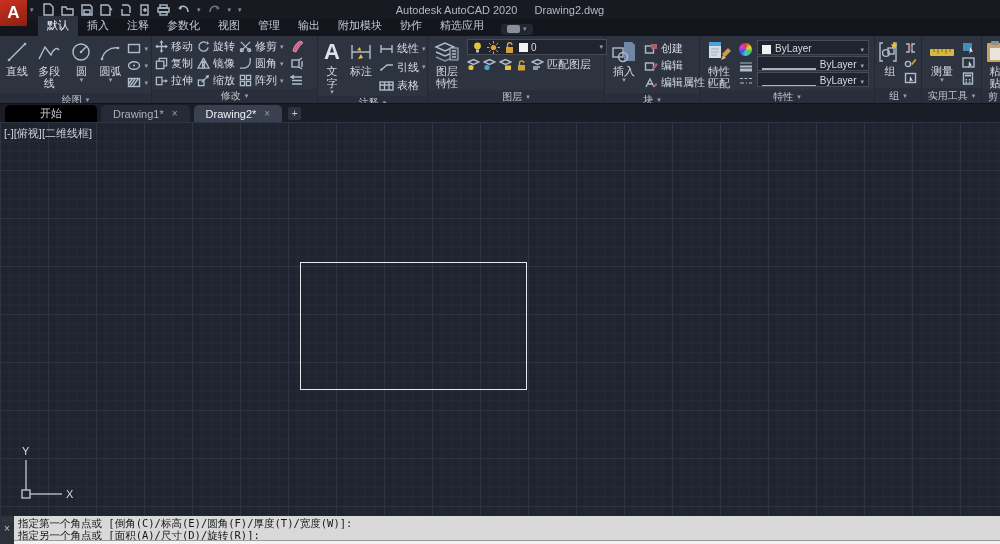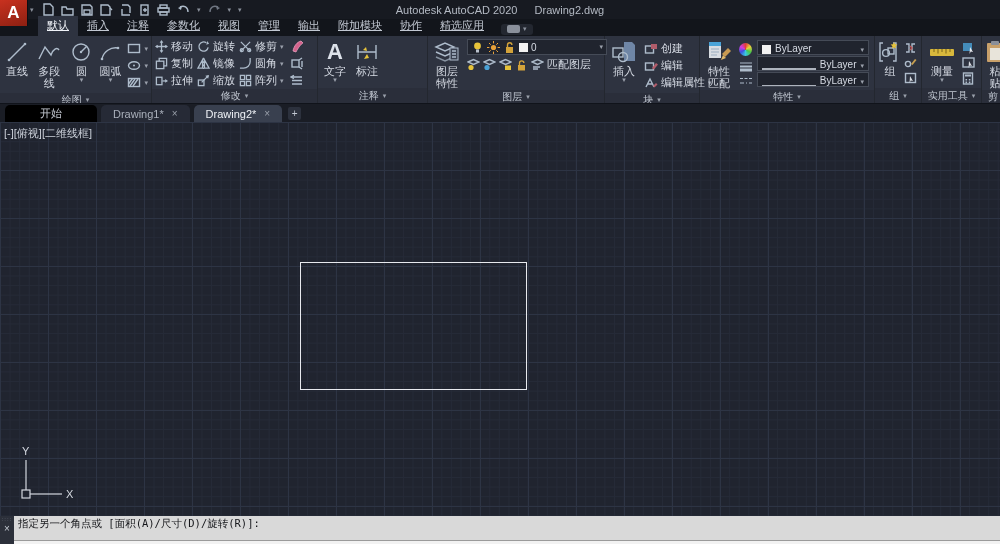--- a/index.html
+++ b/index.html
@@ -26,21 +26,21 @@
                color:#cfd3db; font-size:10px; font-style:italic; padding:0 4px; }
   .tb-search::placeholder { color:#8a8f99; font-style:italic; }
   .tb-ico { display:flex; align-items:center; color:#c3c8d1; font-size:11px; gap:3px; }
   .help-circle { width:12px; height:12px; border-radius:50%; background:#3c414c; color:#d6dae2;
                  font-size:9px; display:flex; align-items:center; justify-content:center; }
   .tiny-caret { font-size:7px; color:#8a909b; }
 
   
   .ribbon-tabs { position:absolute; top:19px; left:0; right:0; height:17px; background:#12151b;
                  display:flex; align-items:flex-end; padding-left:38px; }
-  .rtab { font-size:11px; color:#c2c8d2; padding:2px 9px 3px; cursor:default;text-decoration:underline; }
+  .rtab { font-size:11px; color:#c2c8d2; padding:2px 9px 3px; cursor:default; }
   .rtab.active { background:#2e3340; color:#f0f3f8; }
   .media-btn { margin-left:8px; display:flex; align-items:center; gap:3px; background:#232730;
                border-radius:3px; padding:1px 6px 2px; margin-bottom:1px; }
   .media-glyph { width:13px; height:8px; background:#8a909b; border-radius:2px; display:block; }
 
   
   .ribbon { position:absolute; top:36px; left:0; right:0; height:68px; background:#2e3340;
             display:flex; border-bottom:1px solid #10131a; overflow:hidden; }
   .panel { display:flex; flex-direction:column; border-right:1px solid #23272f; flex:none; }
   .panel-body { flex:1; display:flex; padding:2px 3px 0; }
@@ -418,20 +418,44 @@
         </div>
         <div class="bigbtn">
           <span class="ic">
               <svg width="24" height="22" viewBox="0 0 24 22">
                 <path class="icon-stroke" d="M3 4v14M21 4v14M3 11h18" stroke-width="1"></path>
                 <path d="M12 13l-3 5 5-1zM8 9l3-3 1 4z" fill="#e6c33a"></path>
               </svg>
             </span>
           <span>标注</span>
         </div>
+        <div class="vcol" style="justify-content:space-between;padding:2px 0">
+          <span class="smallbtn">
+              <svg width="15" height="10" viewBox="0 0 15 10">
+                <path class="icon-stroke" d="M2 1v8M13 1v8M2 5h11" stroke-width="1"></path>
+              </svg>
+              <span>线性</span>
+              <span class="caret">▾</span>
+            </span>
+          <span class="smallbtn">
+              <svg width="15" height="10" viewBox="0 0 15 10">
+                <path class="icon-stroke" d="M2 8l6-5h6" stroke-width="1"></path>
+                <path d="M1 9l3-1-2-2z" fill="#aebccb"></path>
+              </svg>
+              <span>引线</span>
+              <span class="caret">▾</span>
+            </span>
+          <span class="smallbtn">
+              <svg width="15" height="10" viewBox="0 0 15 10">
+                <rect class="icon-stroke" x="1" y="1" width="13" height="8" stroke-width="1"></rect>
+                <path class="icon-stroke" d="M1 4h13M5.5 1v8M10 1v8" stroke-width="0.8"></path>
+              </svg>
+              <span>表格</span>
+            </span>
+        </div>
       </div>
       <div class="panel-label">
         <span>注释</span>
           <span class="caret">▾</span>
       </div>
     </div>
 
     <div class="panel" style="width:177px">
       <div class="panel-body" style="gap:4px">
         <div class="bigbtn">
@@ -706,18 +730,19 @@
       <text x="64" y="54">X</text>
     </svg>
   </div>
 
   <div class="cmd">
     <div class="cmd-grip">
       <span class="dots">::::</span>
       <span class="x">×</span>
     </div>
     <div class="cmd-texts">
+      <div>指定第一个角点或 [倒角(C)/标高(E)/圆角(F)/厚度(T)/宽度(W)]:</div>
       <div>指定另一个角点或 [面积(A)/尺寸(D)/旋转(R)]:</div>
     </div>
     <div class="cmd-input-sliver"></div>
   </div>
 
 </div>
 
 </body></html>

